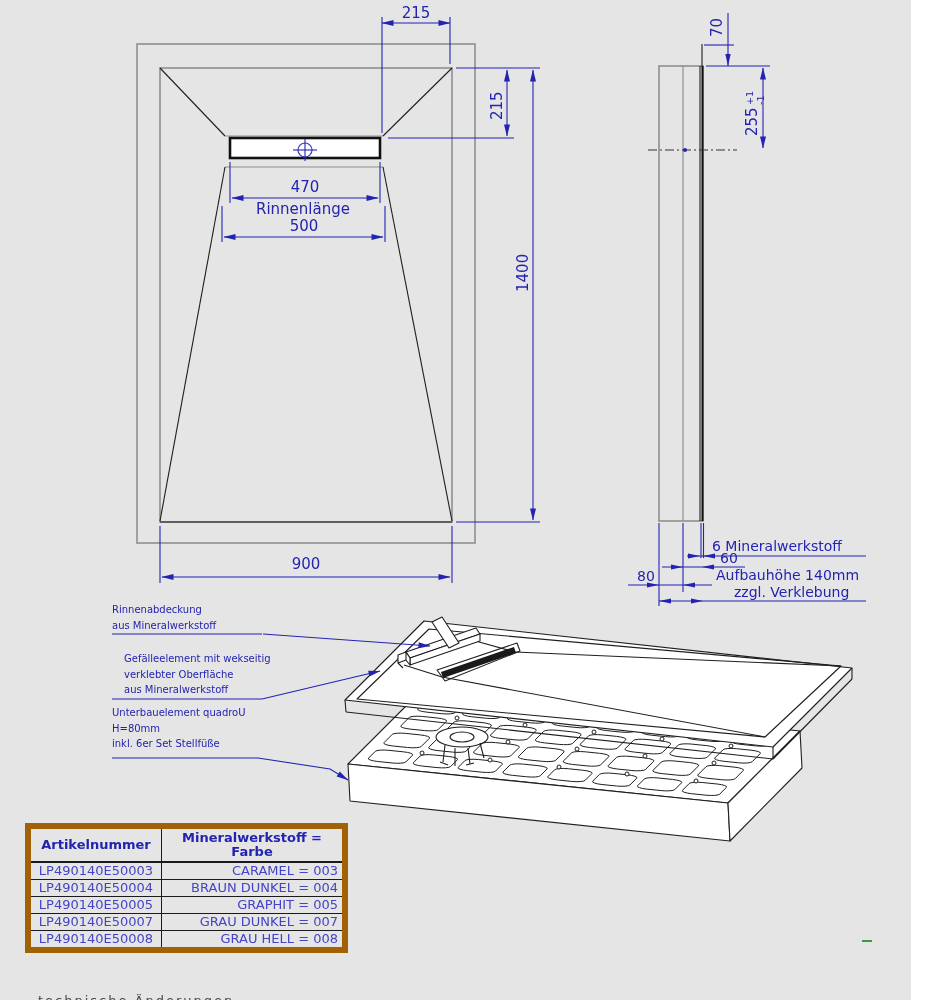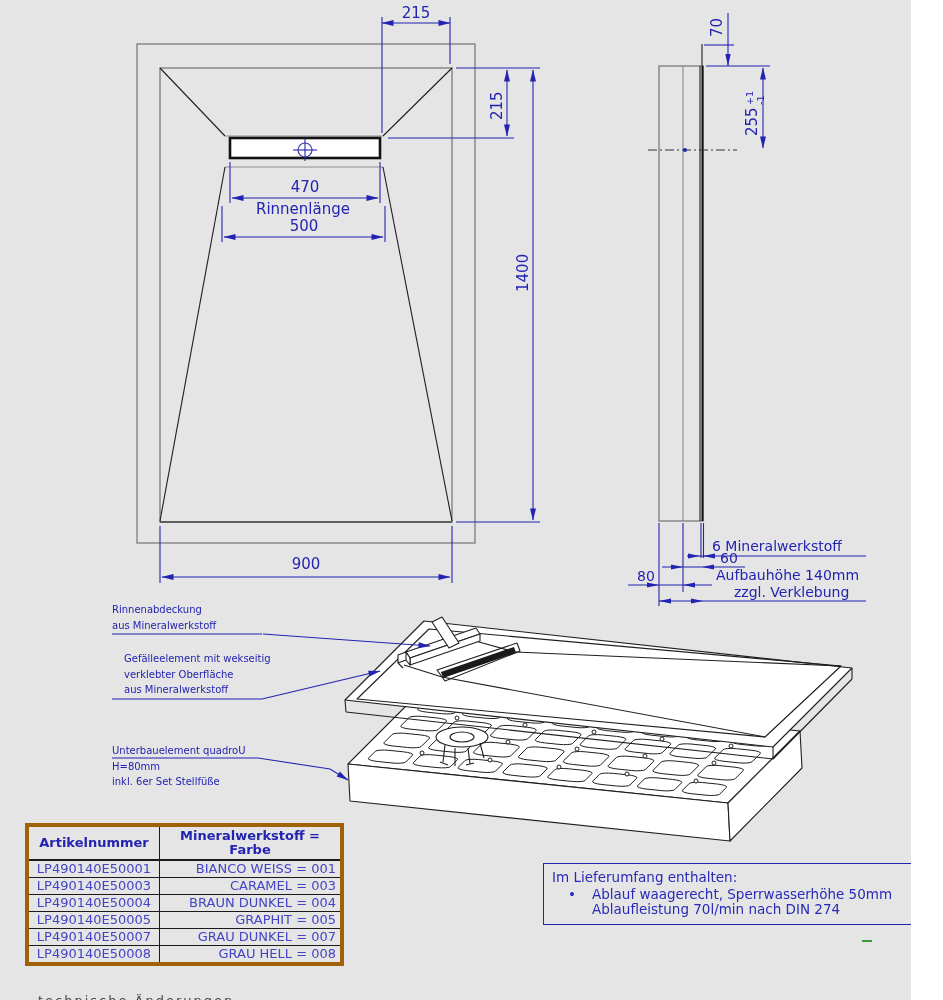--- a/index.html
+++ b/index.html
@@ -17,21 +17,21 @@
   text.tol{fill:#2323b2;font-family:"DejaVu Sans",sans-serif;font-size:9.5px;}
   .callout{position:absolute;color:#2323b2;font-size:10px;line-height:15.5px;white-space:nowrap;}
   .grid rect{stroke:#1f1f1f;fill:none;vector-effect:non-scaling-stroke;stroke-width:1;}
   
   .artTable{position:absolute;left:25px;top:823px;border-collapse:collapse;
             color:#4444c6;font-size:13px;}
   .artTable th,.artTable td{border:1px solid #1a1a1a;padding:0 4px;height:16px;line-height:14px;}
   .artTable th{border-bottom:2px solid #1a1a1a;color:#2323b2;font-weight:bold;height:32px;font-size:13px;}
   .artTable .c1{width:122px;text-align:center;}
   .artTable .c2{width:172px;text-align:right;}
-  .artTable{border:4px solid #a16207;}
+  .artTable{border:6px solid #a16207;}
   
   .delivery{position:absolute;left:543px;top:863px;width:372px;height:62px;
             border:1.6px solid #2323b2;box-sizing:border-box;color:#2a2ab8;font-size:13.5px;}
   .delivery .ttl{position:absolute;left:8px;top:5px;}
   .delivery .blt{position:absolute;left:24px;top:22px;}
   .delivery .it1{position:absolute;left:48px;top:22px;white-space:nowrap;}
   .delivery .it2{position:absolute;left:48px;top:37px;white-space:nowrap;}
   .greenmark{position:absolute;left:862px;top:940px;width:10px;height:2px;background:#3c9a3c;}
   .footfrag{position:absolute;left:38px;top:993px;height:7px;width:300px;overflow:hidden;
             color:#4a4a4a;font-size:13px;letter-spacing:2px;}
@@ -267,42 +267,38 @@
 
 <div class="callout" style="left:112px;top:602px;">
   <div>Rinnenabdeckung</div>
   <div>aus Mineralwerkstoff</div>
 </div>
 <div class="callout" style="left:124px;top:651px;">
   <div>Gefälleelement mit wekseitig</div>
   <div>verklebter Oberfläche</div>
   <div>aus Mineralwerkstoff</div>
 </div>
-<div class="callout" style="left:112px;top:743px;">
+<div class="callout" style="left:112px;top:705px;">
   <div>Unterbauelement quadroU</div>
   <div>H=80mm</div>
   <div>inkl. 6er Set Stellfüße</div>
 </div>
 
 <table class="artTable">
   <thead>
     <tr>
       <th class="c1">Artikelnummer</th>
       <th class="c2" style="text-align:center;">
         <div>Mineralwerkstoff =</div>
         <div>Farbe</div>
       </th>
     </tr>
   </thead>
   <tbody>
     <tr>
-          <td class="c1">LP490140E50001</td>
-          <td class="c2">BIANCO WEISS = 001</td>
-        </tr>
-    <tr>
           <td class="c1">LP490140E50003</td>
           <td class="c2">CARAMEL = 003</td>
         </tr>
     <tr>
           <td class="c1">LP490140E50004</td>
           <td class="c2">BRAUN DUNKEL = 004</td>
         </tr>
     <tr>
           <td class="c1">LP490140E50005</td>
           <td class="c2">GRAPHIT = 005</td>
@@ -311,24 +307,18 @@
           <td class="c1">LP490140E50007</td>
           <td class="c2">GRAU DUNKEL = 007</td>
         </tr>
     <tr>
           <td class="c1">LP490140E50008</td>
           <td class="c2">GRAU HELL = 008</td>
         </tr>
   </tbody>
 </table>
 
-<div class="delivery">
-  <div class="ttl">Im Lieferumfang enthalten:</div>
-  <div class="blt">•</div>
-  <div class="it1">Ablauf waagerecht, Sperrwasserhöhe 50mm</div>
-  <div class="it2">Ablaufleistung 70l/min nach DIN 274</div>
+
+<div class="greenmark"></div>
+
+<div class="footfrag">technische Änderungen</div>
+
 </div>
 
-<div class="greenmark"></div>
-
-<div class="footfrag">technische Änderungen</div>
-
-</div>
-
 </body></html>

